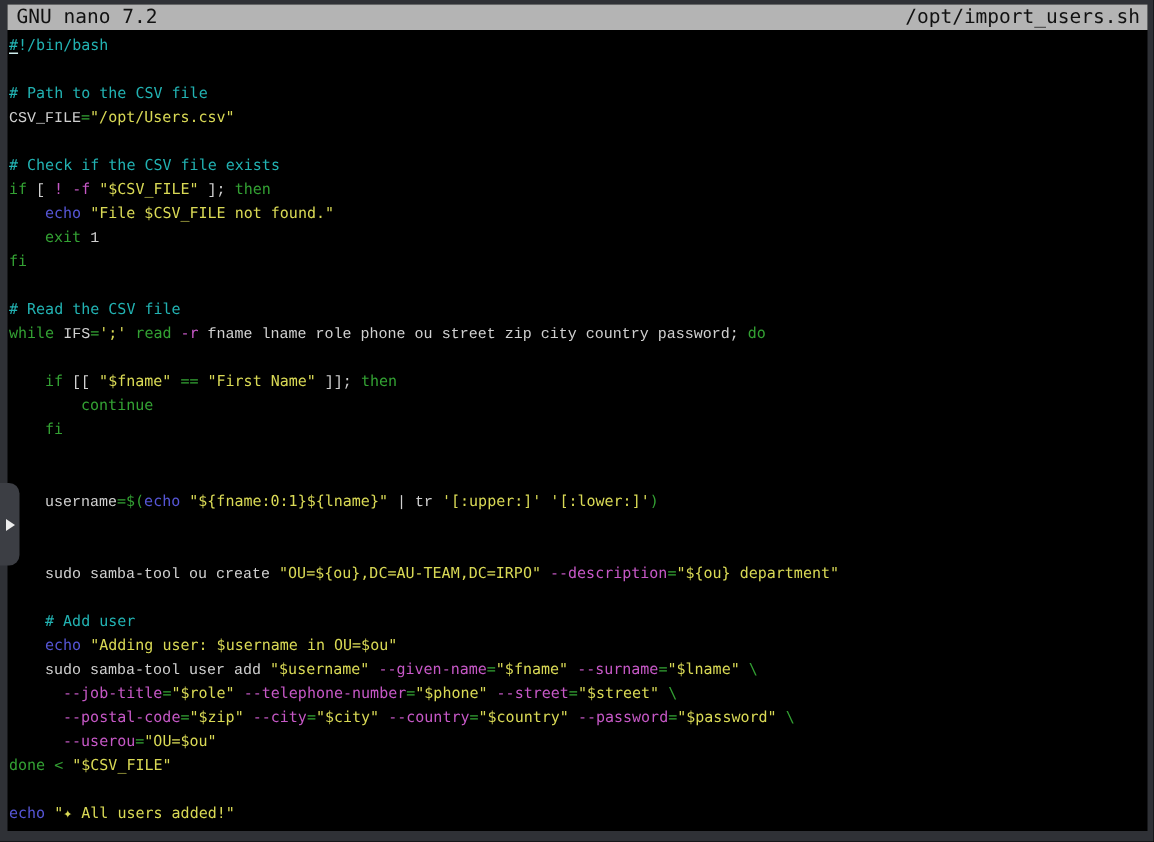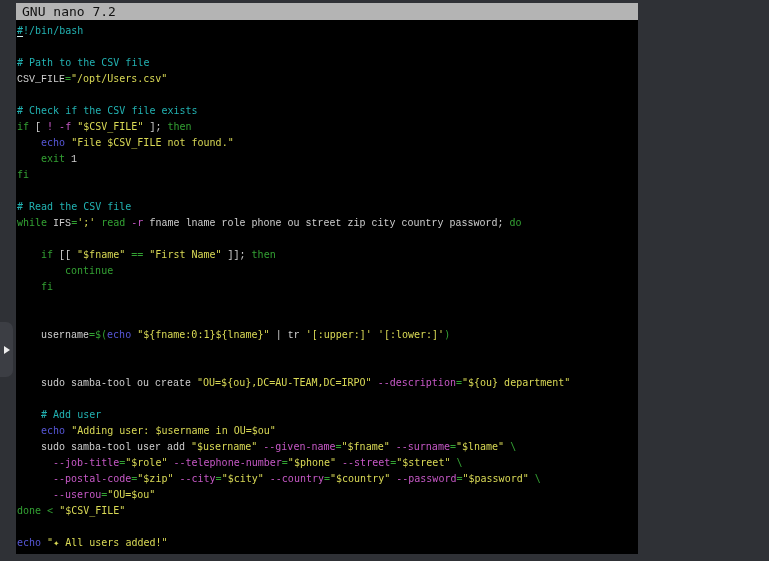--- a/index.html
+++ b/index.html
@@ -4,21 +4,21 @@
 <style>
   :root{
     --bg:#000000; --frame:#2f3136; --titlebar-bg:#b4b4b4; --titlebar-text:#111111;
     --w:#d0d0d0; --c:#22b2b2; --s:#d9d955; --k:#33a133; --b:#5656d6; --f:#c658c6;
     --handle:#3c3e44;
   }
   *{margin:0;padding:0;box-sizing:border-box;}
   html,body{width:769px;height:561px;overflow:hidden;}
   body{background:var(--frame);position:relative;
        font-family:"DejaVu Sans Mono","Liberation Mono",monospace;}
-  .terminal{position:absolute;left:16px;top:3px;width:622px;height:551px;
+  .terminal{position:absolute;left:5px;top:3px;width:760px;height:551px;
             background:var(--bg);}
   .titlebar{height:17px;background:var(--titlebar-bg);color:var(--titlebar-text);
             display:flex;justify-content:space-between;align-items:center;
             font-size:13px;line-height:17px;padding:0 5px 0 6px;white-space:pre;}
   .code{padding:3px 0 0 1px;font-size:10px;}
   .line{height:16px;line-height:16px;white-space:pre;color:var(--w);}
   .w{color:var(--w);font-family:Liberation Mono, monospace;} .c{color:var(--c);} .s{color:var(--s);}
   .k{color:var(--k);} .b{color:var(--b);} .f{color:var(--f);}
   .u{text-decoration:underline;text-decoration-color:#cfeeee;text-underline-offset:2px;}
   .side-handle{position:absolute;left:0;top:322px;width:13px;height:55px;
@@ -26,20 +26,21 @@
                display:flex;align-items:center;justify-content:center;cursor:pointer;}
   .tri{width:0;height:0;border-left:6px solid #ededed;
        border-top:4px solid transparent;border-bottom:4px solid transparent;}
 </style>
 </head>
 <body>
 
 <div class="terminal">
   <div class="titlebar">
     <span>GNU nano 7.2</span>
+    <span>/opt/import_users.sh</span>
   </div>
   <div class="code">
     <div>
         <div class="line"><span class="c u">#</span><span class="c">!/bin/bash</span></div>
         <div class="line"> </div>
         <div class="line"><span class="c"># Path to the CSV file</span></div>
         <div class="line"><span class="w">CSV_FILE</span><span class="k">=</span><span class="s">"/opt/Users.csv"</span></div>
         <div class="line"> </div>
         <div class="line"><span class="c"># Check if the CSV file exists</span></div>
         <div class="line"><span class="k">if</span><span class="w"> [ </span><span class="f">!</span><span class="w"> </span><span class="f">-f</span><span class="w"> </span><span class="s">"$CSV_FILE"</span><span class="w"> ]; </span><span class="k">then</span></div>

